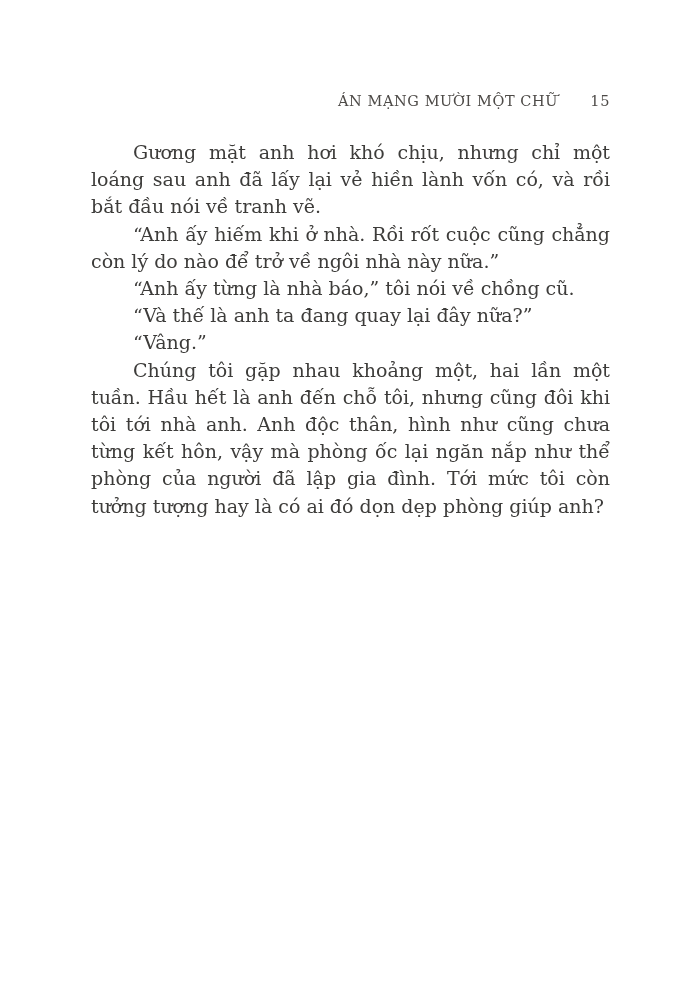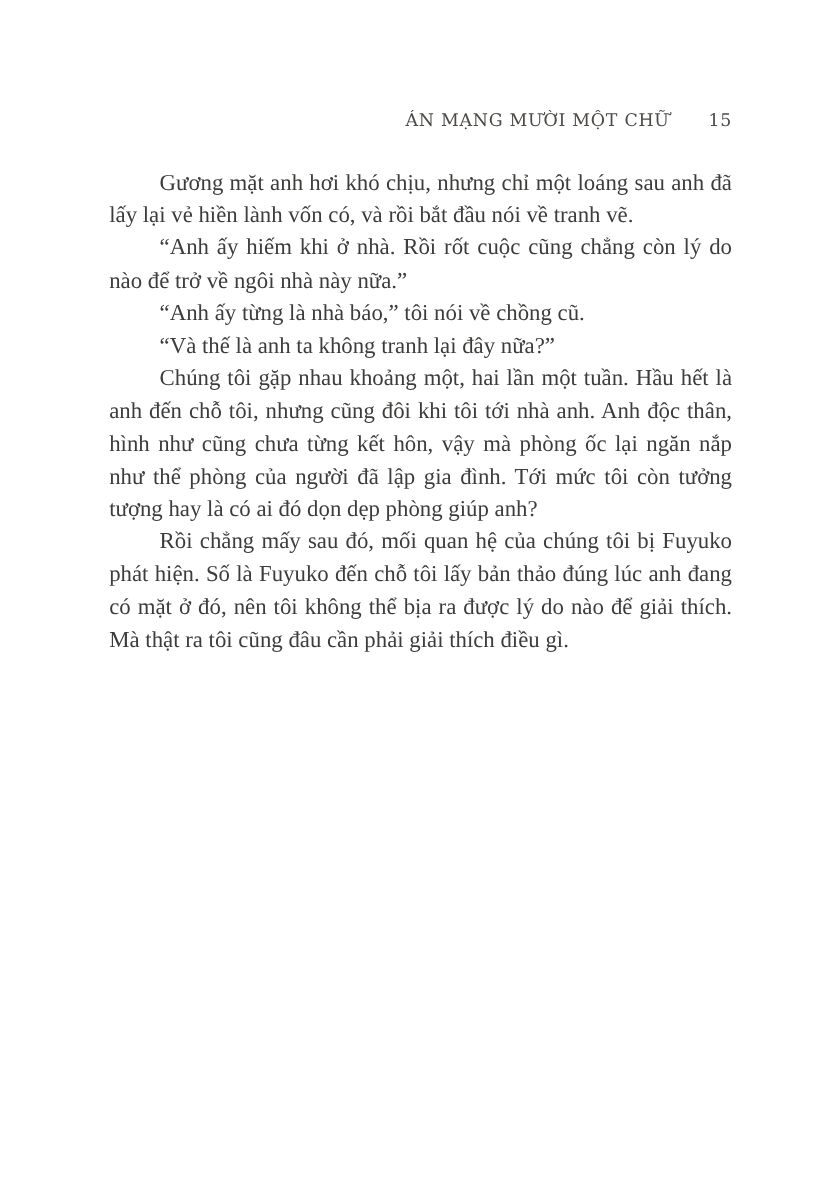--- a/index.html
+++ b/index.html
@@ -37,21 +37,20 @@
     width: 519px;
     font-size: 19px;
     line-height: 27.2px;
     color: #3d3c3a;
     text-align: justify;
   }
   .body-text p.para {
     margin: 0;
     padding: 0;
     text-indent: 42px;
-    font-family: Liberation Serif, serif;
   }
   .watermark {
     position: absolute;
     left: 364px;
     top: 910px;
     display: flex;
     align-items: center;
     font-family: "DejaVu Sans", "Liberation Sans", sans-serif;
     font-weight: 700;
     user-select: none;
@@ -86,23 +85,23 @@
 
   <div class="running-head">
     <span>ÁN MẠNG MƯỜI MỘT CHỮ</span>
     <span class="pagenum">15</span>
   </div>
 
   <div class="body-text">
       <p class="para">Gương mặt anh hơi khó chịu, nhưng chỉ một loáng sau anh đã lấy lại vẻ hiền lành vốn có, và rồi bắt đầu nói về tranh vẽ.</p>
       <p class="para">“Anh ấy hiếm khi ở nhà. Rồi rốt cuộc cũng chẳng còn lý do nào để trở về ngôi nhà này nữa.”</p>
       <p class="para">“Anh ấy từng là nhà báo,” tôi nói về chồng cũ.</p>
-      <p class="para">“Và thế là anh ta không tranh lại đây nữa?”</p>
+      <p class="para">“Và thế là anh ta đang quay lại đây nữa?”</p>
+      <p class="para">“Vâng.”</p>
       <p class="para">Chúng tôi gặp nhau khoảng một, hai lần một tuần. Hầu hết là anh đến chỗ tôi, nhưng cũng đôi khi tôi tới nhà anh. Anh độc thân, hình như cũng chưa từng kết hôn, vậy mà phòng ốc lại ngăn nắp như thể phòng của người đã lập gia đình. Tới mức tôi còn tưởng tượng hay là có ai đó dọn dẹp phòng giúp anh?</p>
-      <p class="para">Rồi chẳng mấy sau đó, mối quan hệ của chúng tôi bị Fuyuko phát hiện. Số là Fuyuko đến chỗ tôi lấy bản thảo đúng lúc anh đang có mặt ở đó, nên tôi không thể bịa ra được lý do nào để giải thích. Mà thật ra tôi cũng đâu cần phải giải thích điều gì.</p>
     </div>
 
   <div class="watermark">
     <span class="wm-icon">
       <svg width="72" height="78" viewBox="0 0 72 78" xmlns="http://www.w3.org/2000/svg">
         <path d="M36 4 L66 21 L66 57 L36 74 L6 57 L6 21 Z" fill="none" stroke="#ebebeb" stroke-width="4.5" stroke-linejoin="round"></path>
         <path d="M25 51 L25 29 L47 51 L47 27" fill="none" stroke="#ebebeb" stroke-width="9" stroke-linecap="round" stroke-linejoin="round"></path>
       </svg>
     </span>
     <span class="wm-neta">Neta</span>

